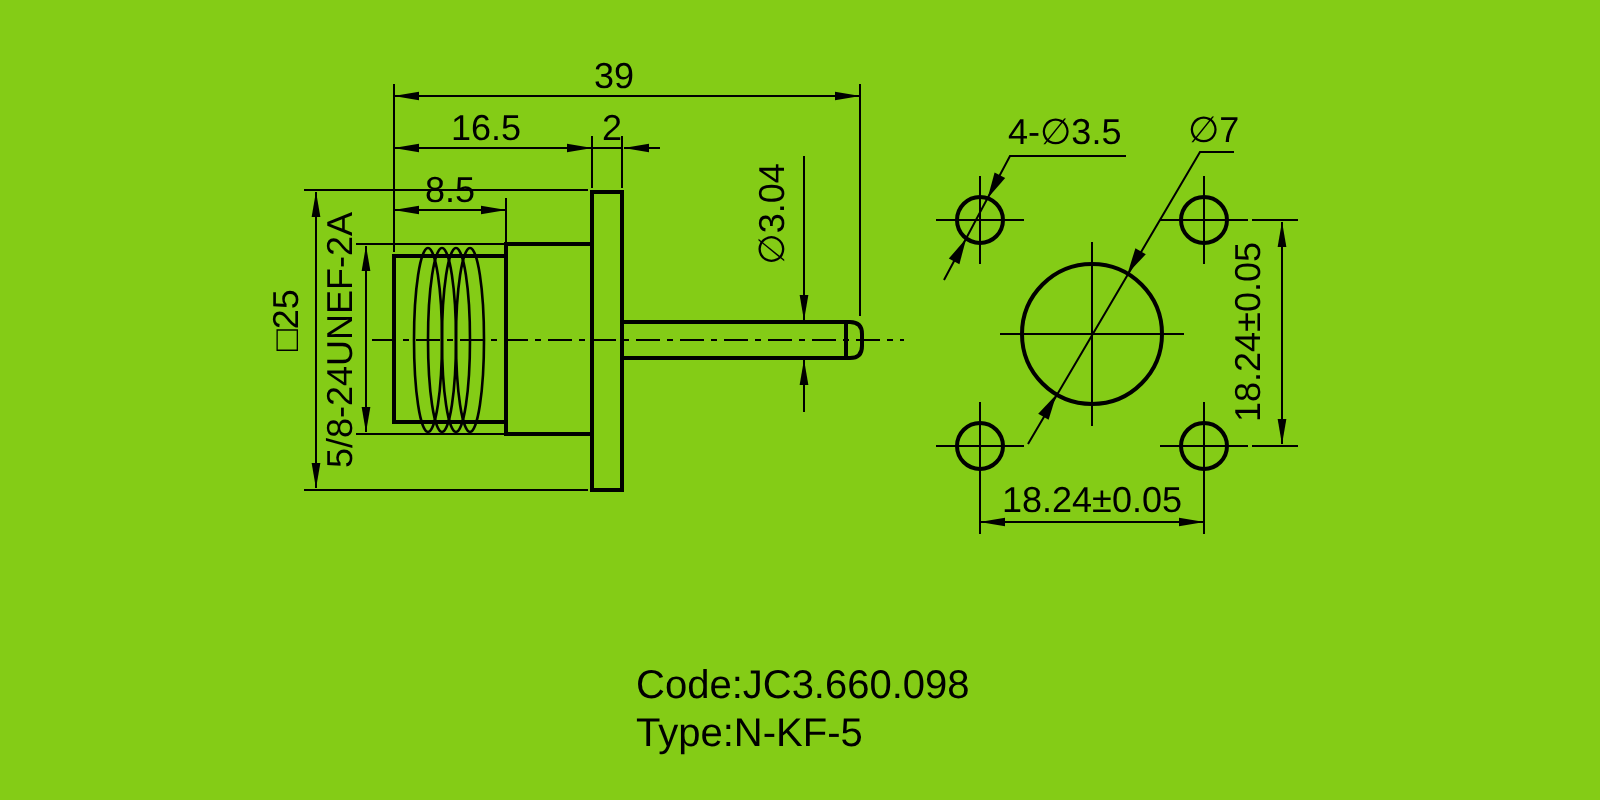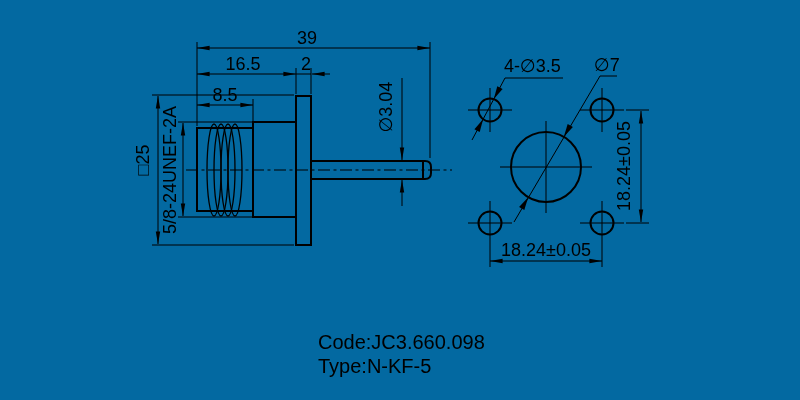--- a/index.html
+++ b/index.html
@@ -4,21 +4,21 @@
 <style>
   html, body {
     margin: 0;
     padding: 0;
     background: #ffffff;
   }
   .canvas {
     position: relative;
     width: 800px;
     height: 400px;
-    background: #0369a1;
+    background: #84cc16;
     overflow: hidden;
   }
   svg { display: block; }
   
   .ol { fill: none; stroke: #000000; stroke-width: 2; }
   
   .th { fill: none; stroke: #000000; stroke-width: 1.3; }
   
   .tl { fill: none; stroke: #000000; stroke-width: 1; }
   

